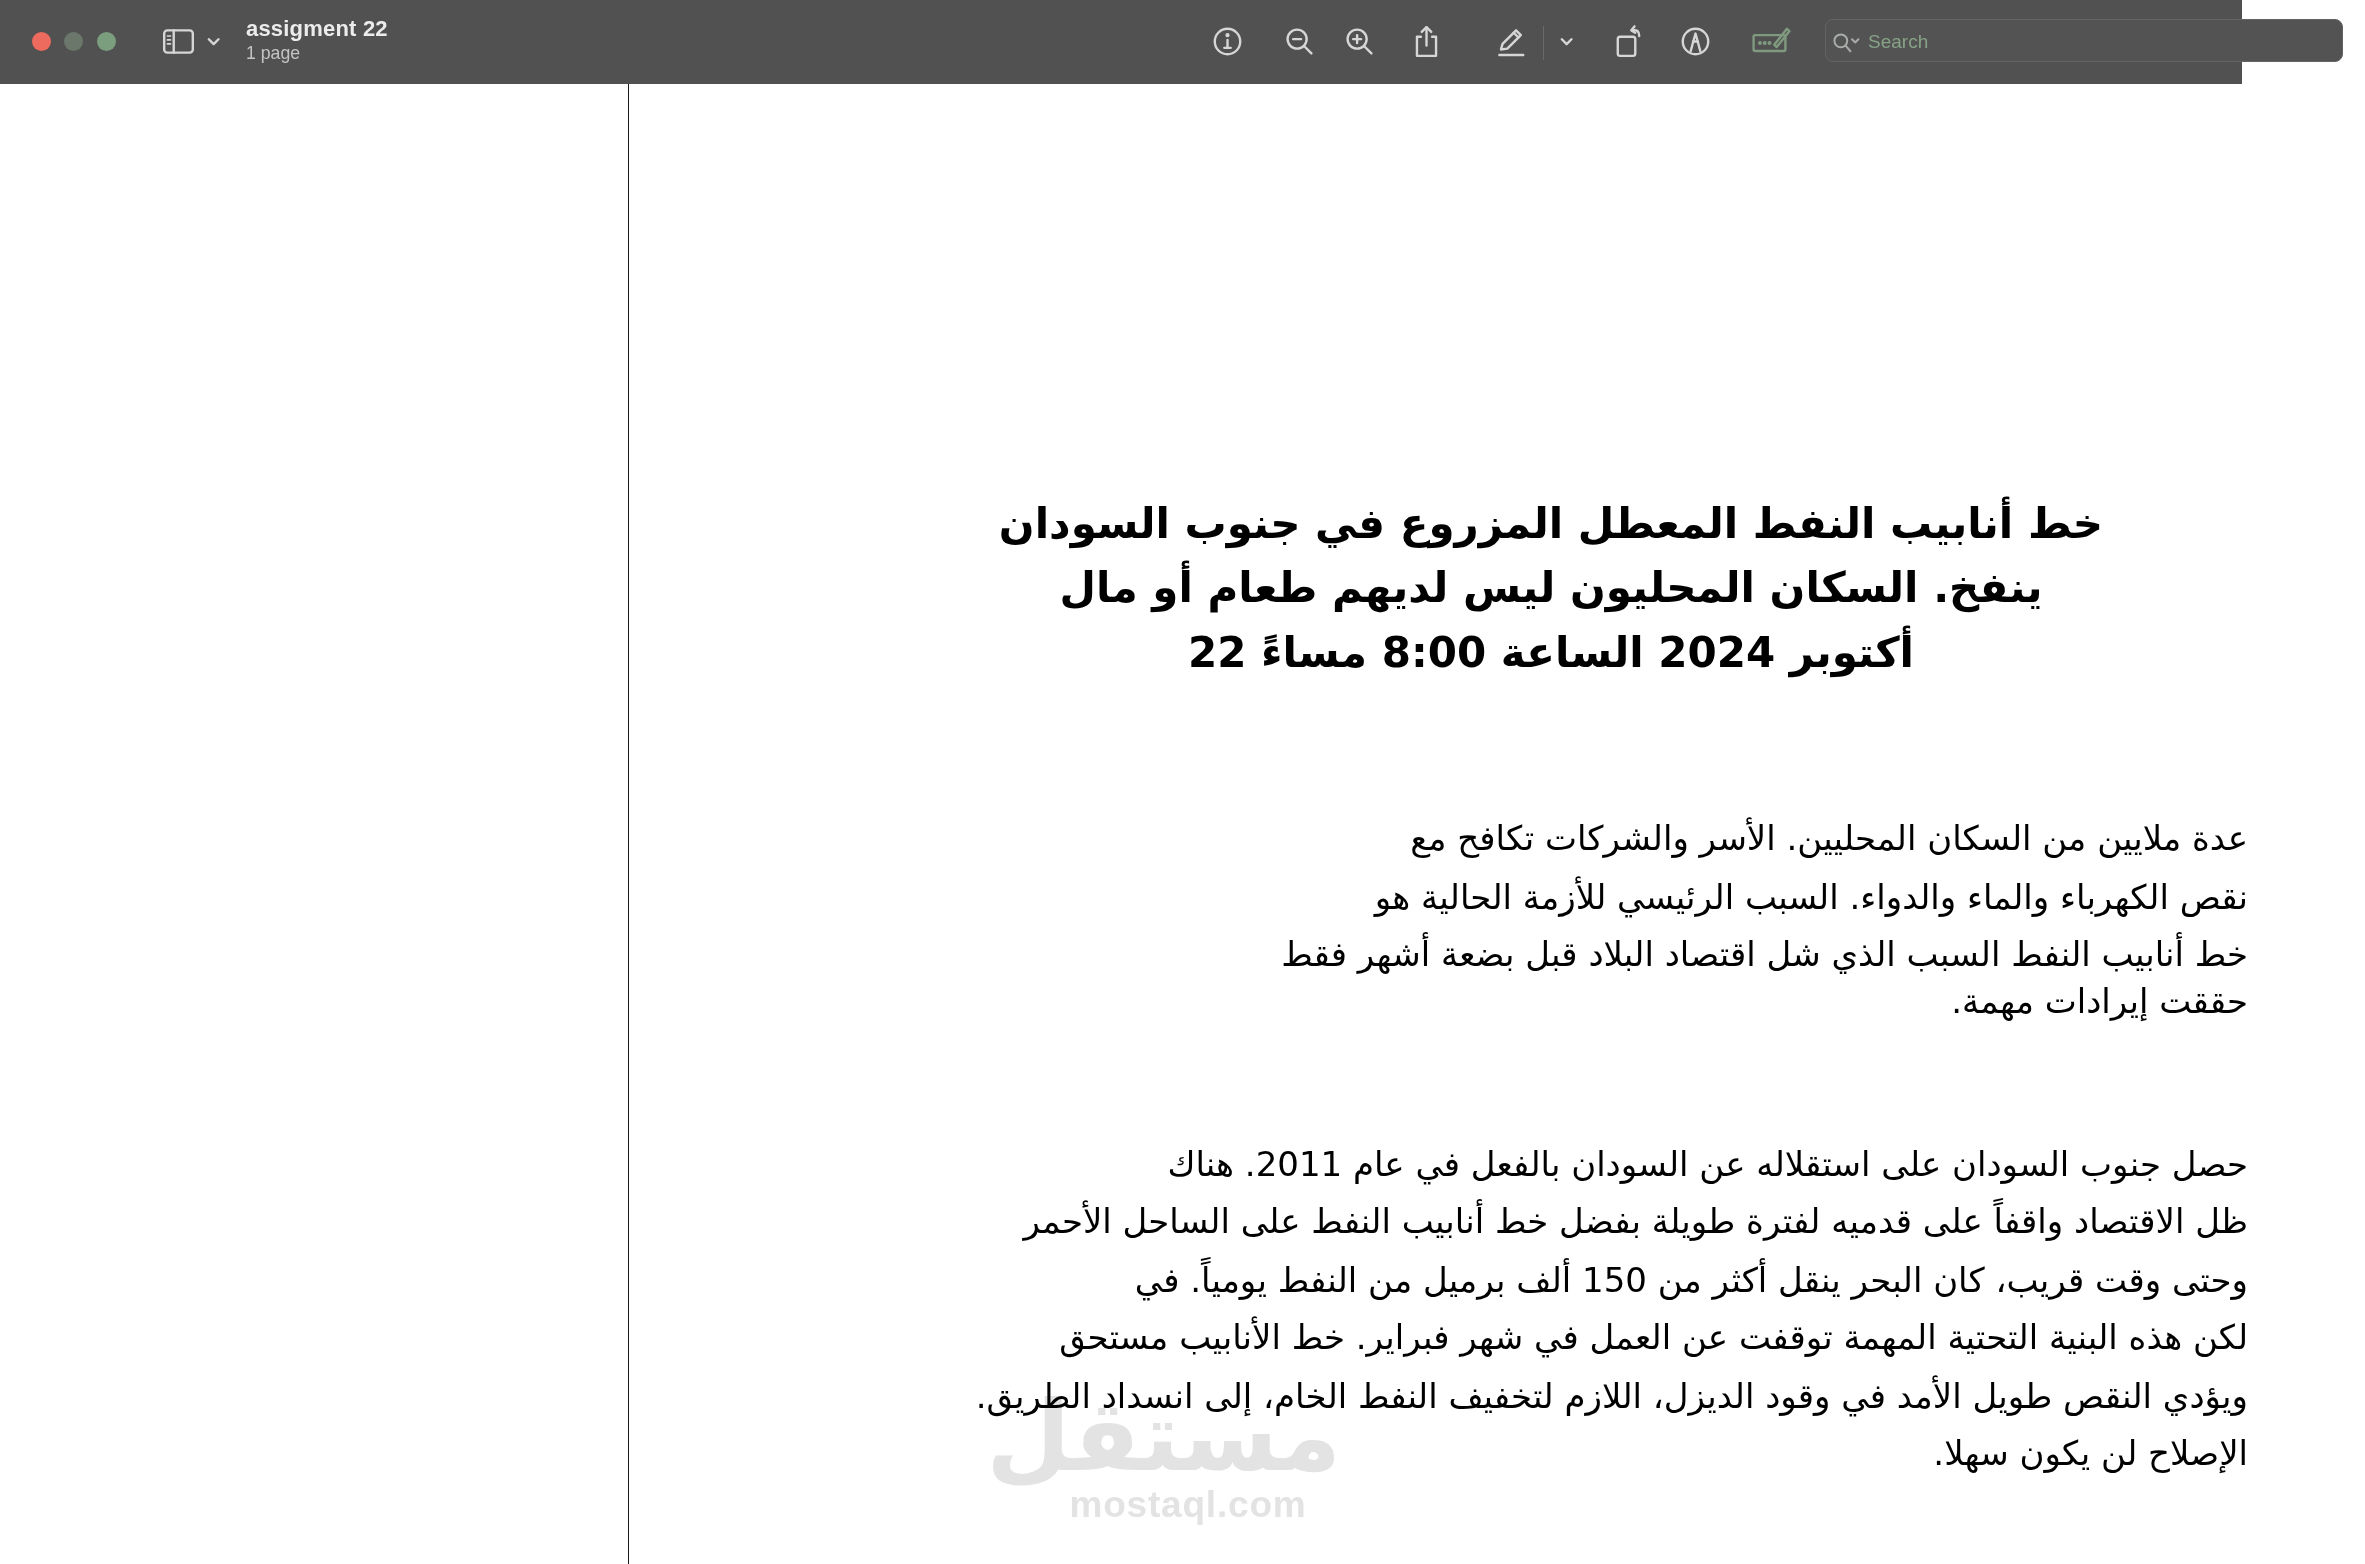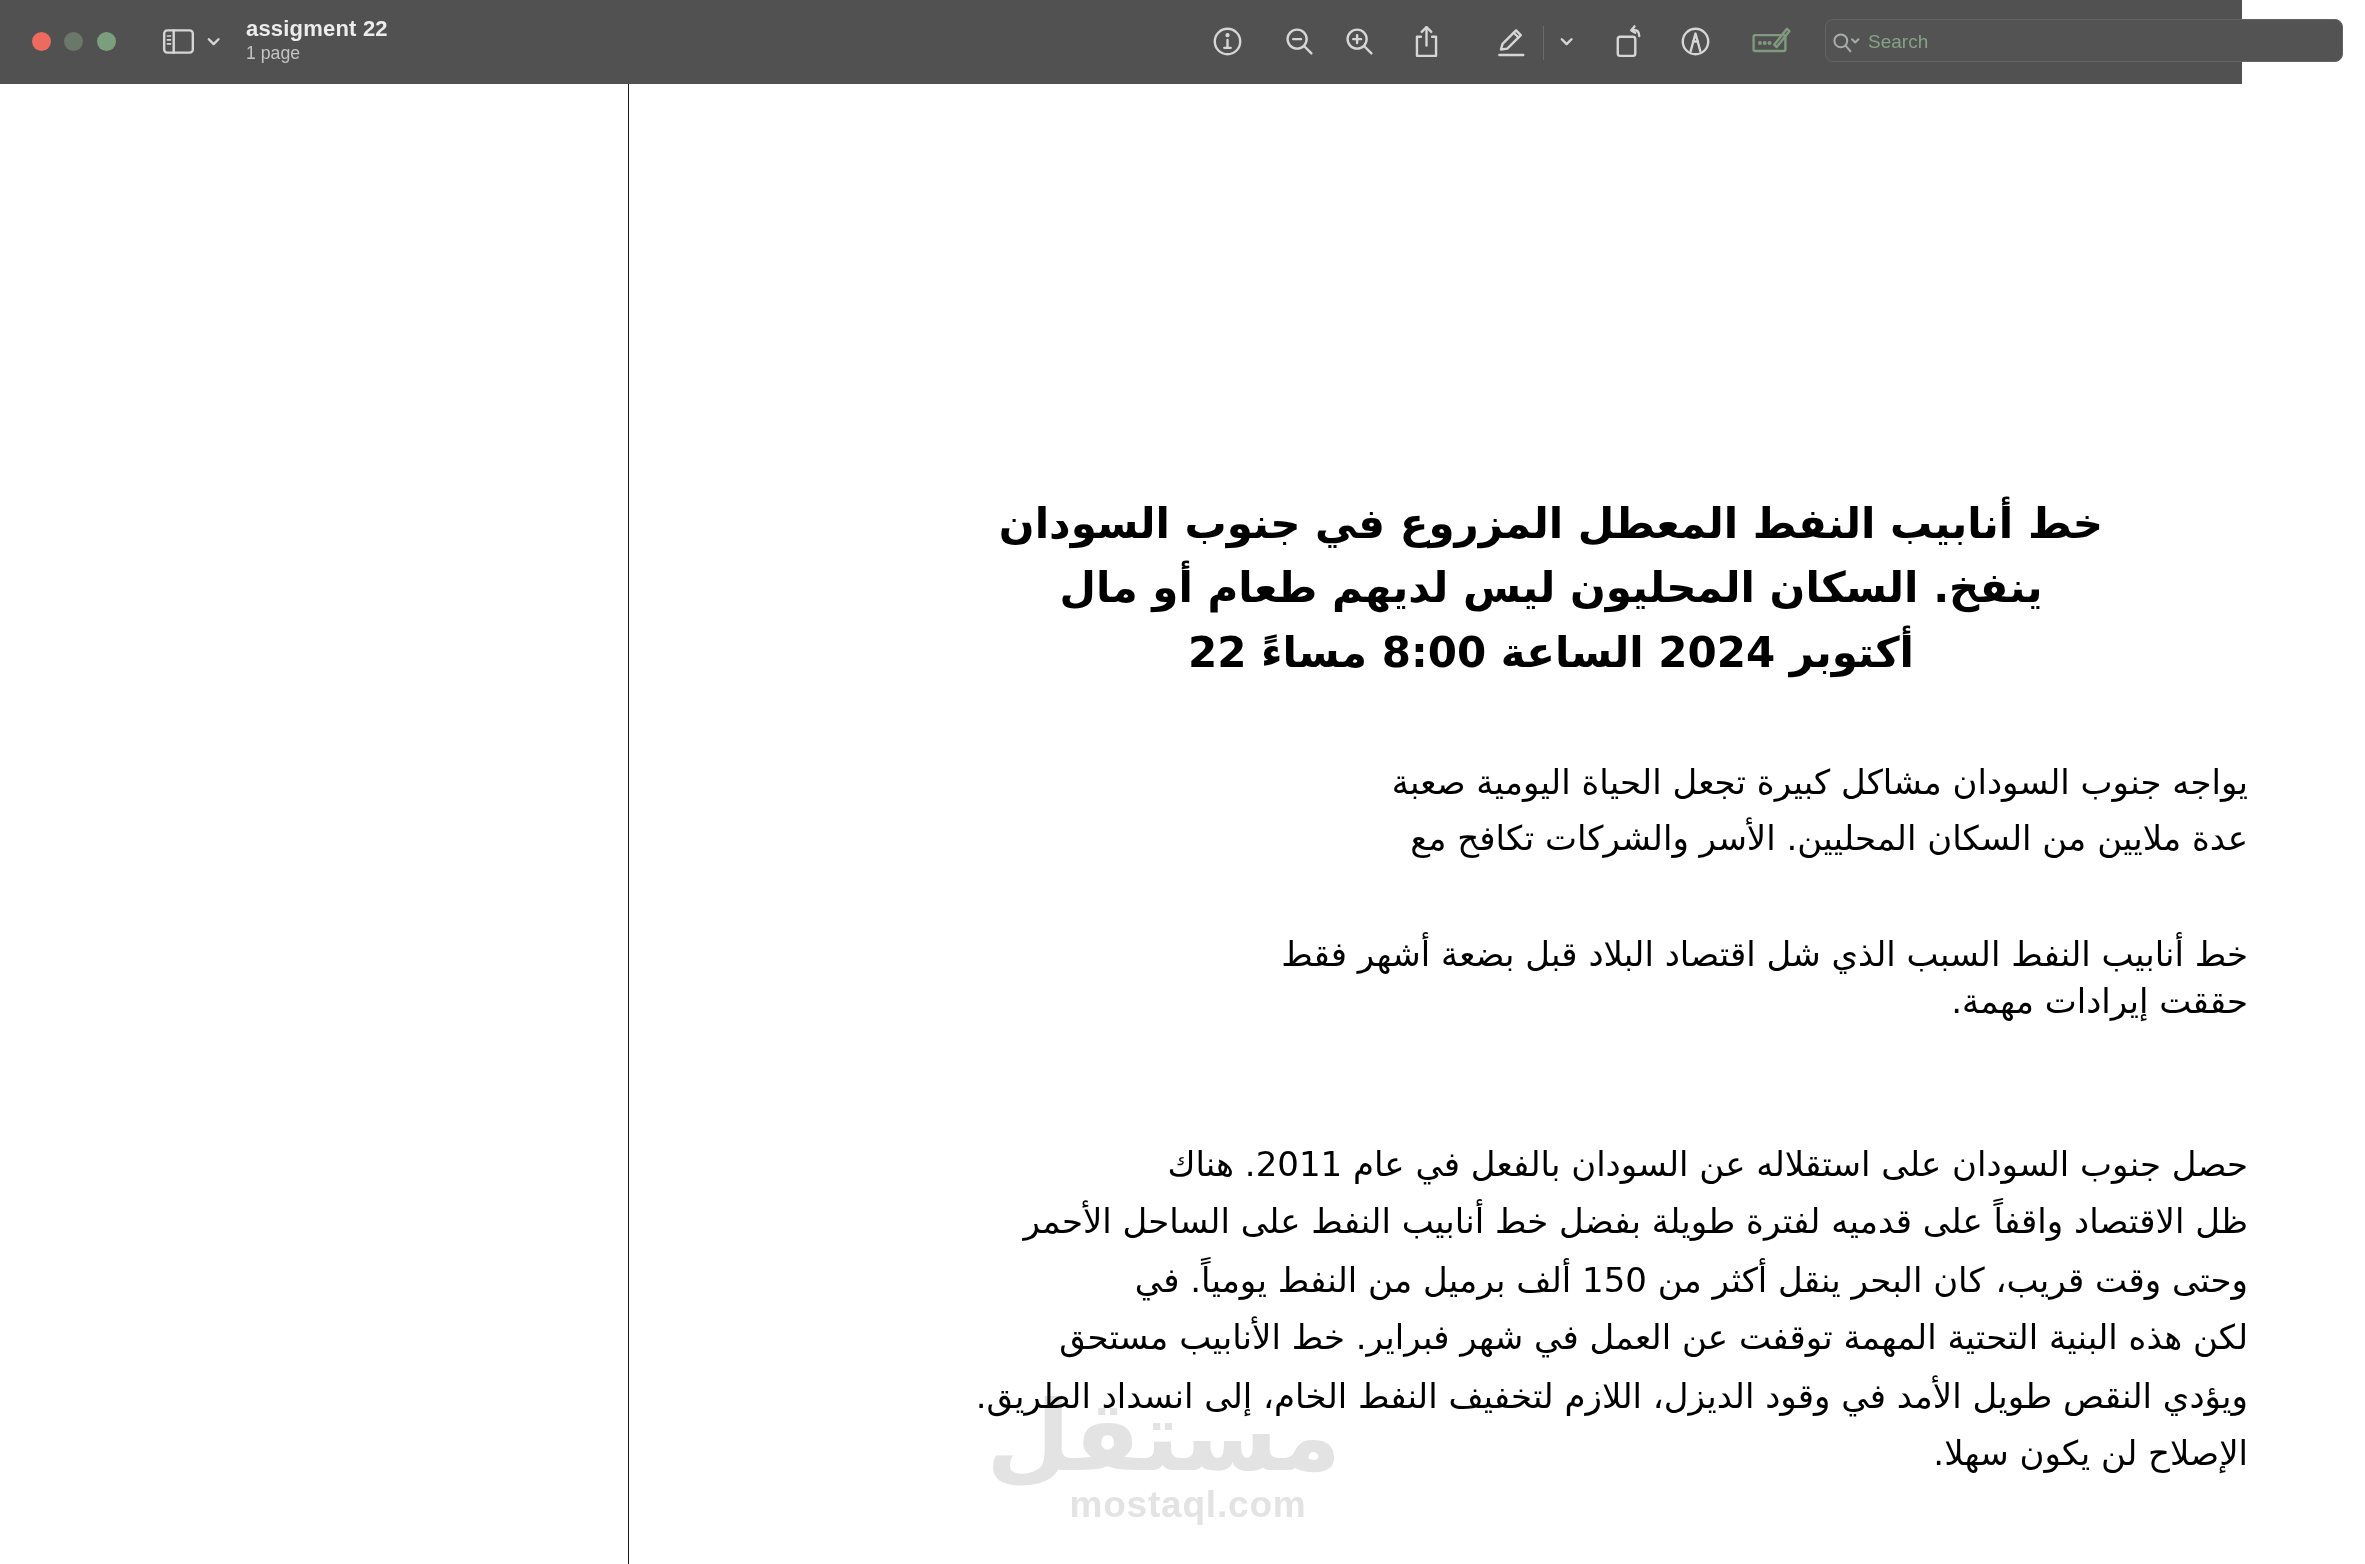--- a/index.html
+++ b/index.html
@@ -280,22 +280,22 @@
 
   <div class="sidebar"></div>
   <div class="divider"></div>
 
   <div class="page">
 
     <div class="title-line" style="top:408px;">خط أنابيب النفط المعطل المزروع في جنوب السودان</div>
     <div class="title-line" style="top:472px;">ينفخ. السكان المحليون ليس لديهم طعام أو مال</div>
     <div class="title-line" style="top:537px;">22 أكتوبر 2024 الساعة 8:00 مساءً</div>
 
-    <div class="body-line" style="top:669px;">يواجه جنوب السودان مشاكل كبيرة تجعل الحياة اليومية صعبة</div>
     <div class="body-line" style="top:725px;">عدة ملايين من السكان المحليين. الأسر والشركات تكافح مع</div>
+    <div class="body-line" style="top:784px;">نقص الكهرباء والماء والدواء. السبب الرئيسي للأزمة الحالية هو</div>
     <div class="body-line" style="top:841px;">خط أنابيب النفط السبب الذي شل اقتصاد البلاد قبل بضعة أشهر فقط</div>
     <div class="body-line" style="top:888px;">حققت إيرادات مهمة.</div>
 
     <div class="watermark">
       <div class="wm-ar">مستقل</div>
       <div class="wm-en">mostaql.com</div>
     </div>
 
     <div class="body-line" style="top:1051px;">حصل جنوب السودان على استقلاله عن السودان بالفعل في عام 2011. هناك</div>
     <div class="body-line" style="top:1108px;">ظل الاقتصاد واقفاً على قدميه لفترة طويلة بفضل خط أنابيب النفط على الساحل الأحمر</div>

